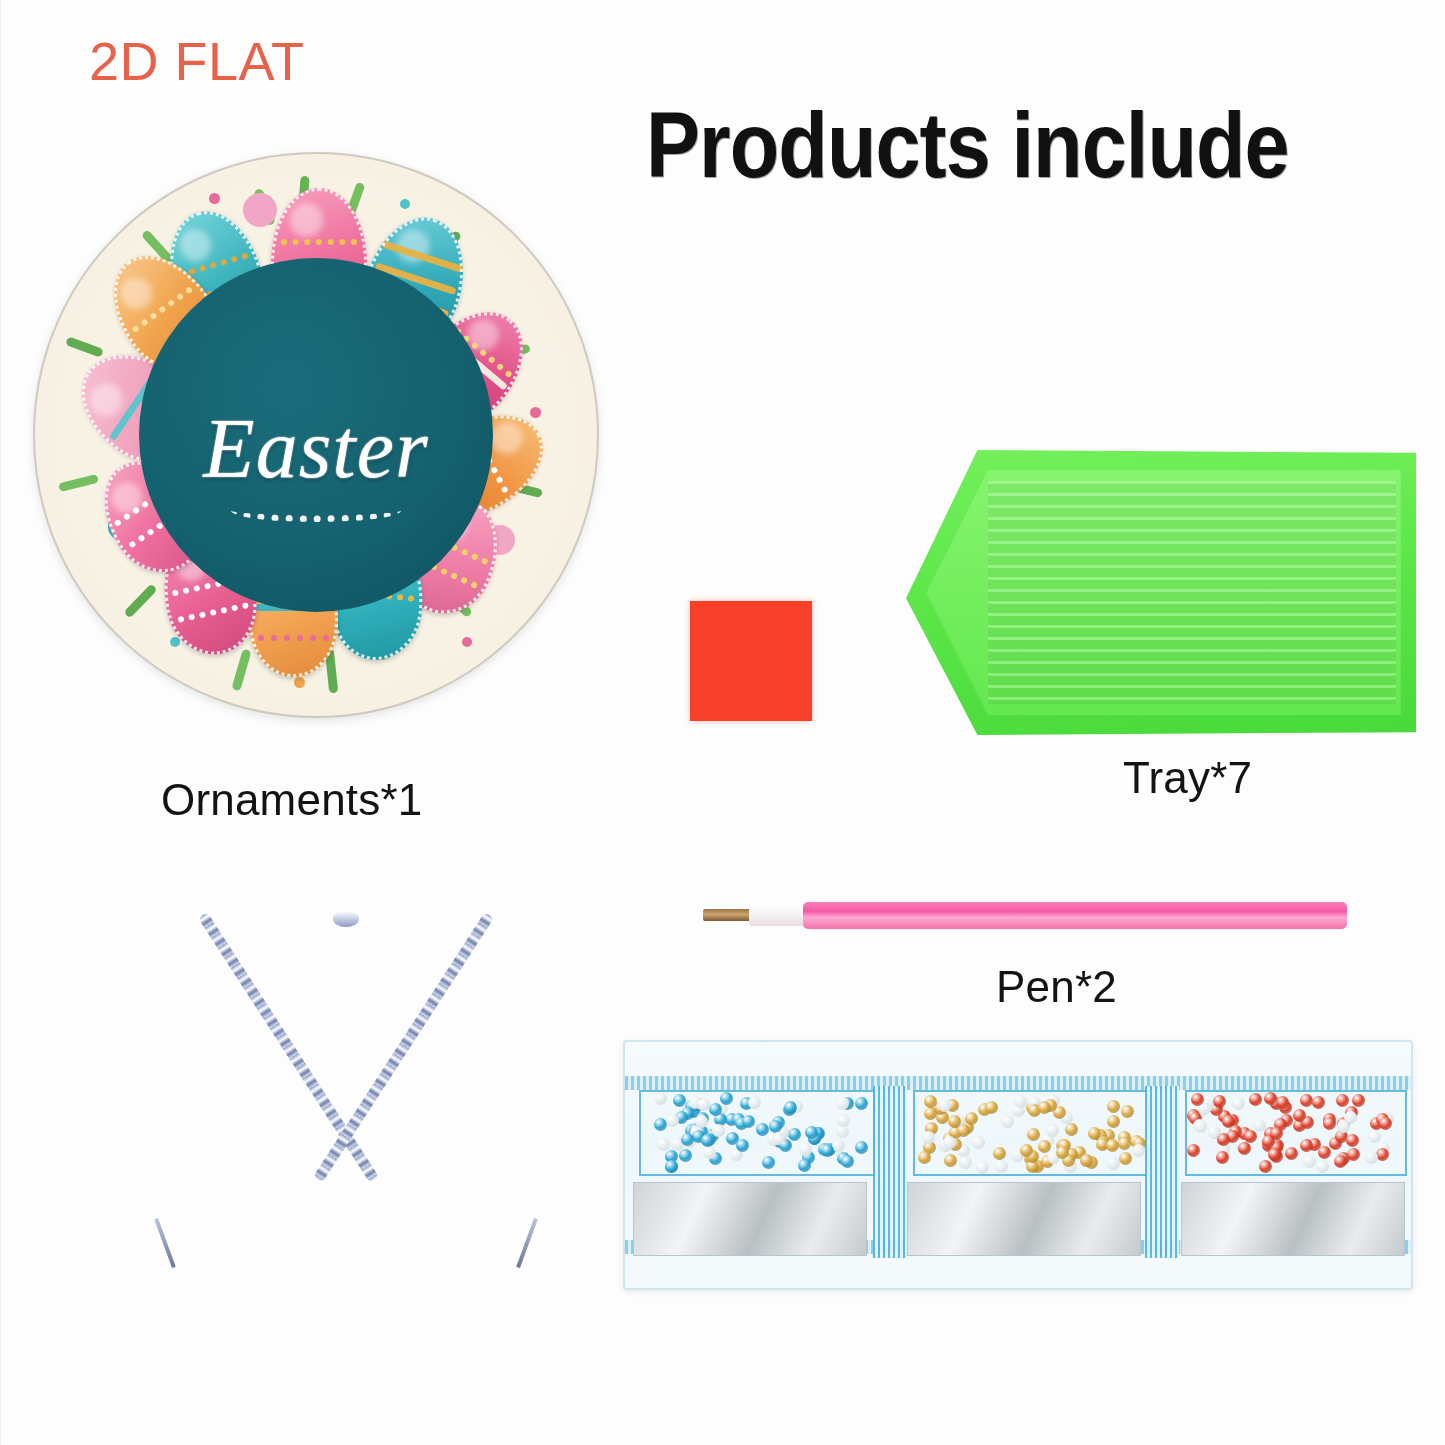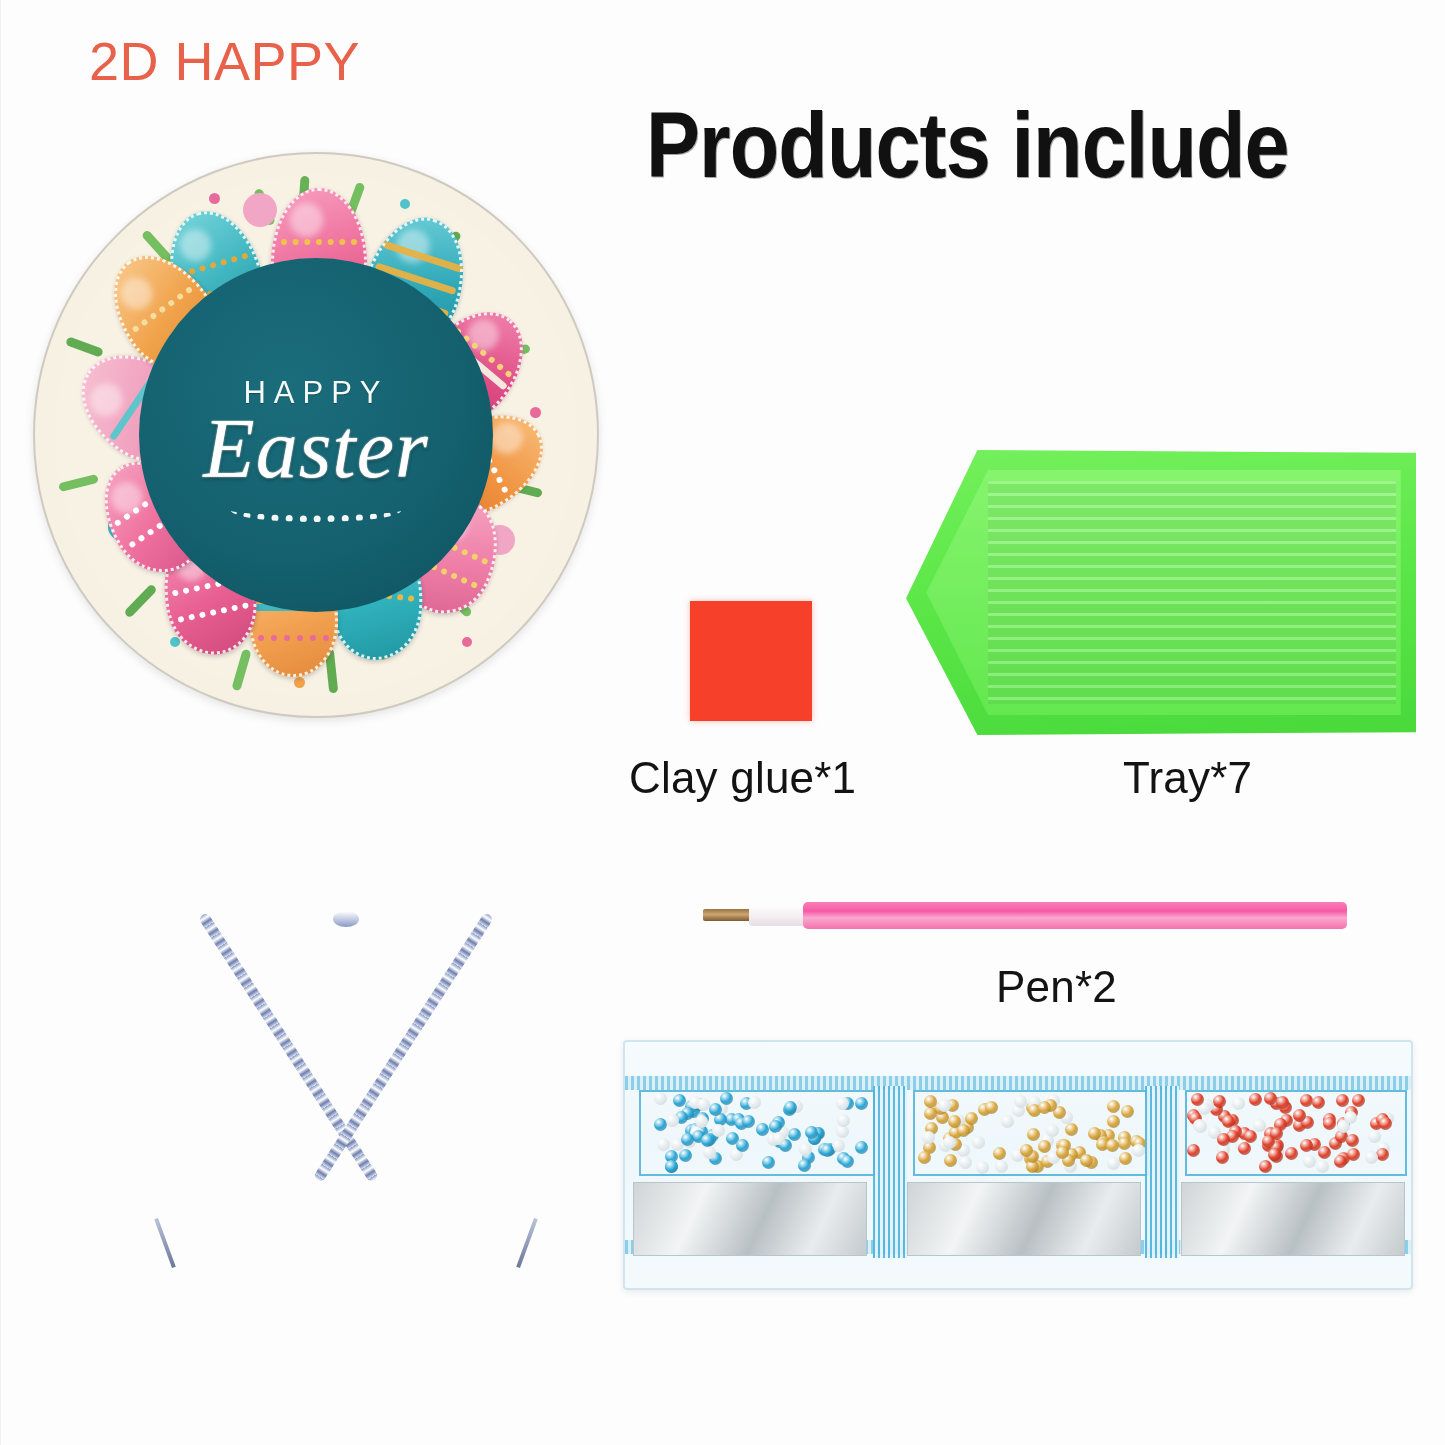--- a/index.html
+++ b/index.html
@@ -354,21 +354,21 @@
     height: 172px;
     background: repeating-linear-gradient(90deg,#4fb4dc 0 2px, #e3f3fa 2px 5px);
     opacity: .92;
   }
 </style>
 </head>
 <body>
 
 <div id="page">
 
-  <div class="badge-2d">2D HAPPY</div>
+  <div class="badge-2d">2D FLAT</div>
 
   <div class="head-title">Products include</div>
 
   <div class="disc-wrap">
     <div class="disc">
       <div class="disc-inner-ring"></div>
 
       <div>
         <div class="sprig" style="left:47%;top:4%;height:46px;transform:rotate(4deg);"></div>
         <div class="sprig" style="left:40%;top:6%;height:38px;transform:rotate(-22deg);background:#6fbc58;"></div>
@@ -466,29 +466,28 @@
           <div class="stripe" style="top:44%;background:#56c6cc;"></div>
         </div>
 
         <div class="egg" style="left:15%;top:17%;width:16%;height:22%;background:linear-gradient(160deg,#f9cb91,#f0a24a 55%,#dd8833);transform:rotate(-36deg);">
           <div class="egg-gloss"></div>
           <div class="dotrow" style="top:40%;border-color:#f5dda0;"></div>
         </div>
       </div>
 
       <div class="teal-center">
-        <div class="happy-word">HAPPY</div>
         <div class="easter-word">Easter</div>
         <div class="swash"></div>
       </div>
     </div>
   </div>
+  <div class="caption" style="left:160px;top:775px;">Ornaments*1</div>
 
   <div class="glue"></div>
-  <div class="caption" style="left:628px;top:753px;">Clay glue*1</div>
 
   <div class="tray-wrap">
     <div class="tray-shape">
       <div class="tray-lip"></div>
       <div class="tray-grooves"></div>
     </div>
   </div>
   <div class="caption" style="left:1122px;top:753px;">Tray*7</div>
 
   <div class="pen-wrap">

